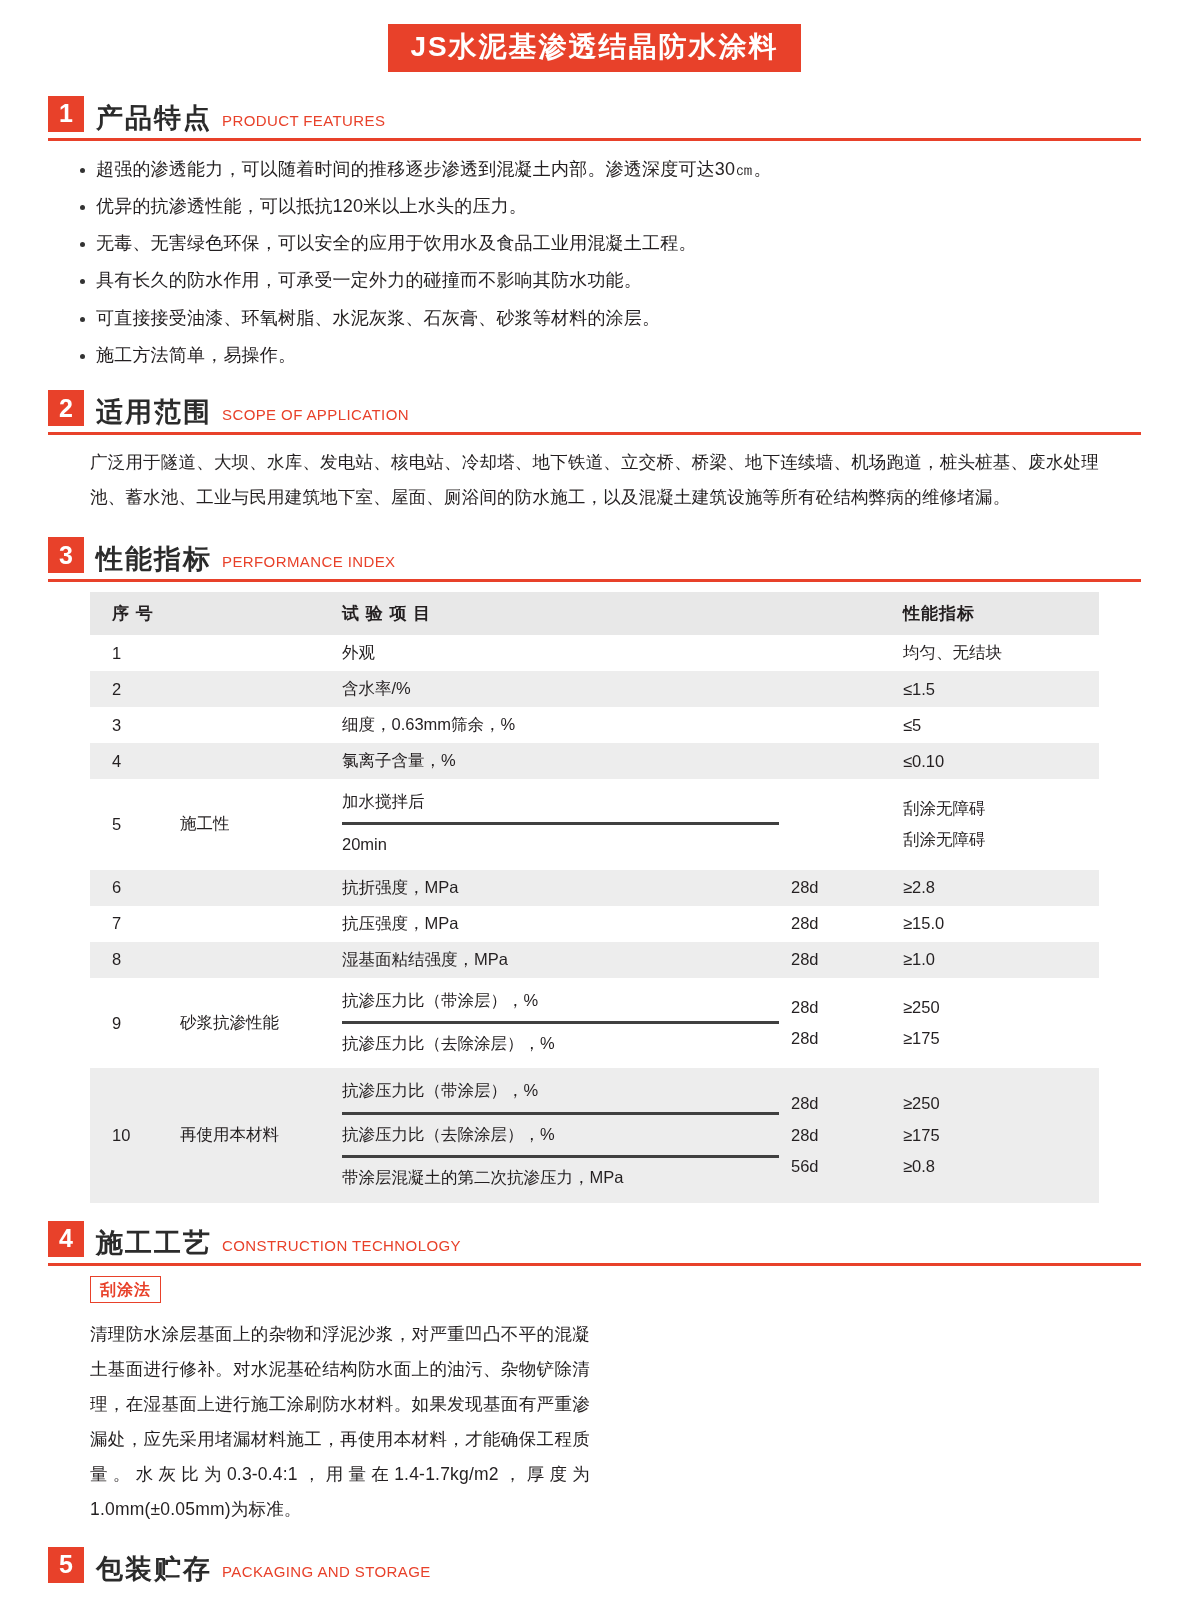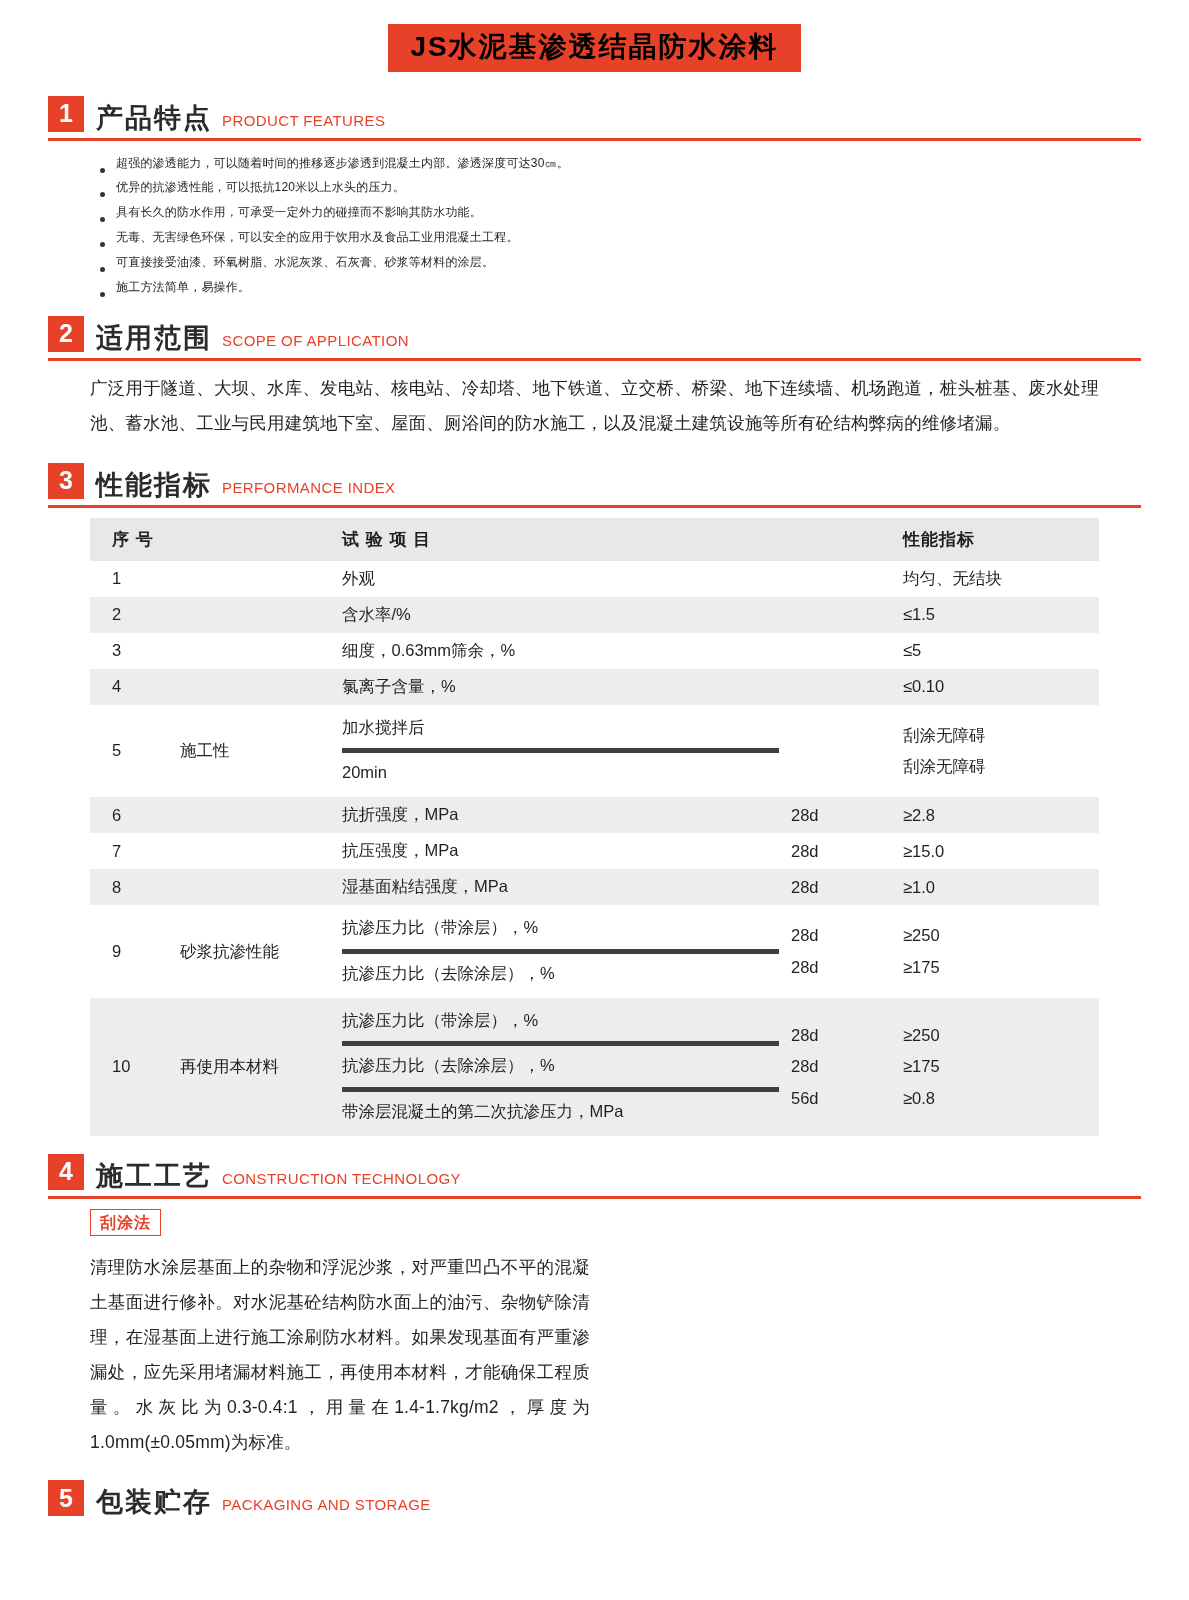--- a/index.html
+++ b/index.html
@@ -24,21 +24,21 @@
 
   
   .title-wrap {
     text-align: center;
     padding-top: 24px;
     padding-bottom: 22px;
   }
   .main-title {
     display: inline-block;
     background: #e8412a;
-    color: #000000;
+    color: #ffffff;
     font-size: 28px;
     font-weight: bold;
     letter-spacing: 2px;
     padding: 6px 22px 8px 22px;
     line-height: 1.2;
   }
 
   
   .section {
     margin-bottom: 6px;
@@ -92,25 +92,24 @@
   }
 
   
   .bullets {
     margin: 0;
     padding: 0 0 0 48px;
     list-style: none;
   }
   .bullets li {
     position: relative;
-    font-size: 12px;
+    font-size: 18px;
     line-height: 2.07;
     color: #231f20;
     letter-spacing: 0.2px;
-    margin-left: 20px;
   }
   .bullets li:before {
     content: "";
     position: absolute;
     left: -16px;
     top: 17px;
     width: 5px;
     height: 5px;
     border-radius: 50%;
     background: #333;
@@ -150,21 +149,21 @@
   }
   table.perf tr.shade td {
     background: #ededed;
   }
   .c-no    { width: 56px;  padding-left: 22px !important; margin-left: 30px; }
   .c-grp   { width: 150px; }
   .c-item  { }
   .c-age   { width: 100px; margin-left: 36px; }
   .c-idx   { width: 190px; }
   .sub-line {
-    border-bottom: 5px solid #404040;
+    border-bottom: 3px solid #404040;
     padding-bottom: 5px;
     margin-bottom: 4px;
   }
   .sub-last { padding-bottom: 2px; }
   .stack > div { line-height: 1.9; }
 
   
   .cols {
     display: flex;
     padding: 0 42px;
@@ -203,22 +202,22 @@
   <div class="section">
     <div class="sec-head">
       <span class="sec-num">1</span>
       <span class="sec-cn">产品特点</span>
       <span class="sec-en">PRODUCT FEATURES</span>
     </div>
     <div class="sec-rule"></div>
     <ul class="bullets">
       <li>超强的渗透能力，可以随着时间的推移逐步渗透到混凝土内部。渗透深度可达30㎝。</li>
       <li>优异的抗渗透性能，可以抵抗120米以上水头的压力。</li>
+      <li>无毒、无害绿色环保，可以安全的应用于饮用水及食品工业用混凝土工程。</li>
       <li>具有长久的防水作用，可承受一定外力的碰撞而不影响其防水功能。</li>
-      <li>无毒、无害绿色环保，可以安全的应用于饮用水及食品工业用混凝土工程。</li>
       <li>可直接接受油漆、环氧树脂、水泥灰浆、石灰膏、砂浆等材料的涂层。</li>
       <li>施工方法简单，易操作。</li>
     </ul>
   </div>
 
   <div class="section" style="margin-top:14px;">
     <div class="sec-head">
       <span class="sec-num">2</span>
       <span class="sec-cn">适用范围</span>
       <span class="sec-en">SCOPE OF APPLICATION</span>

